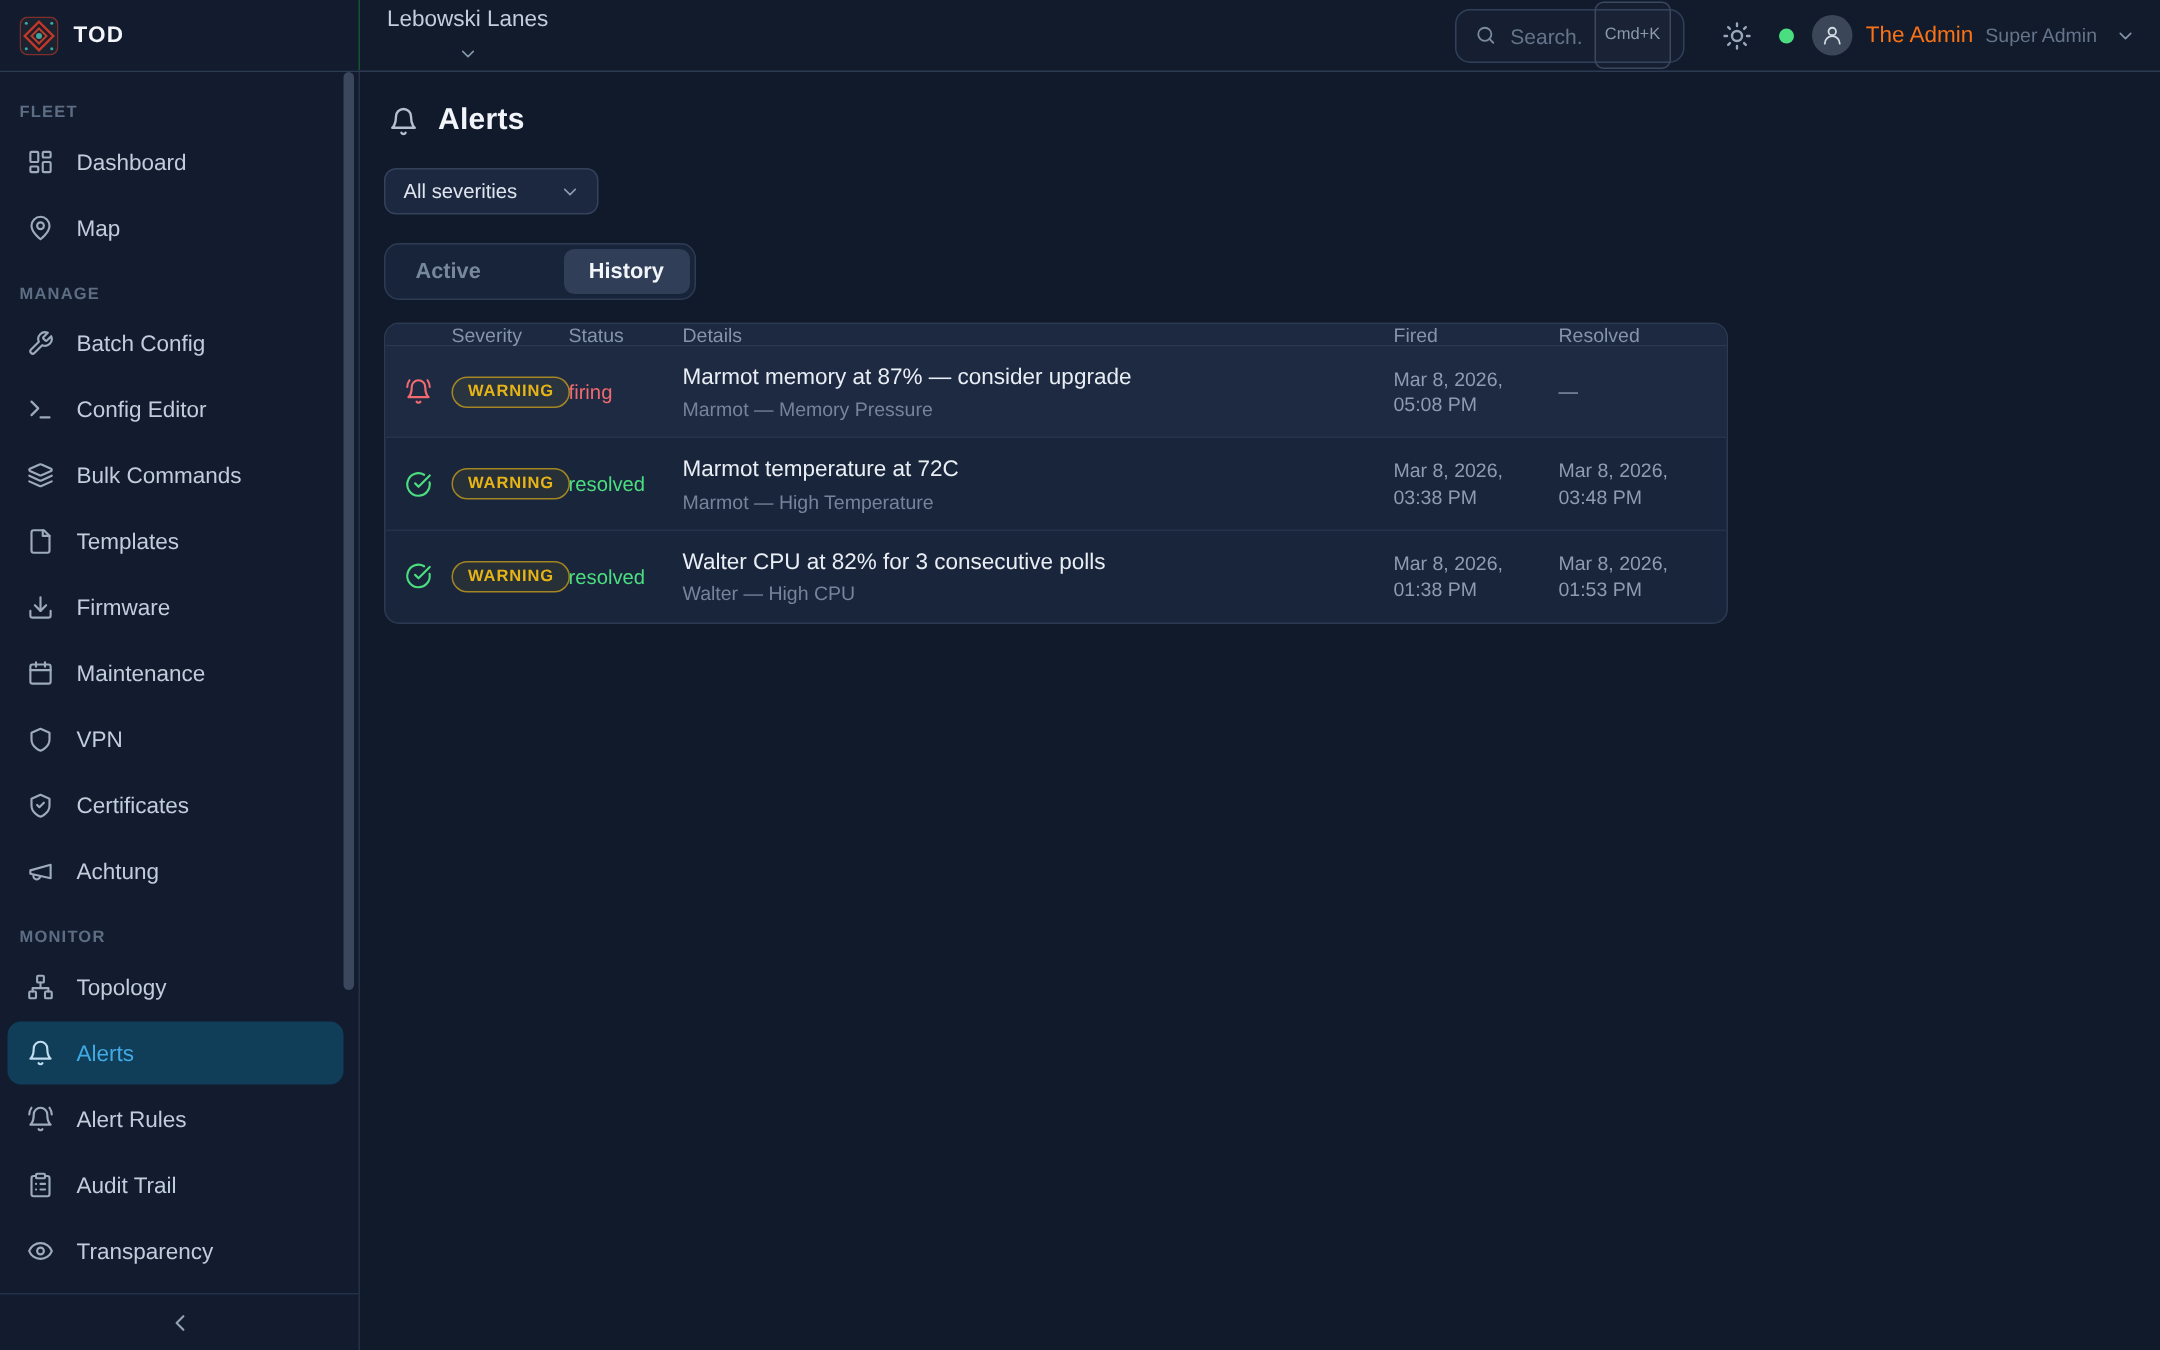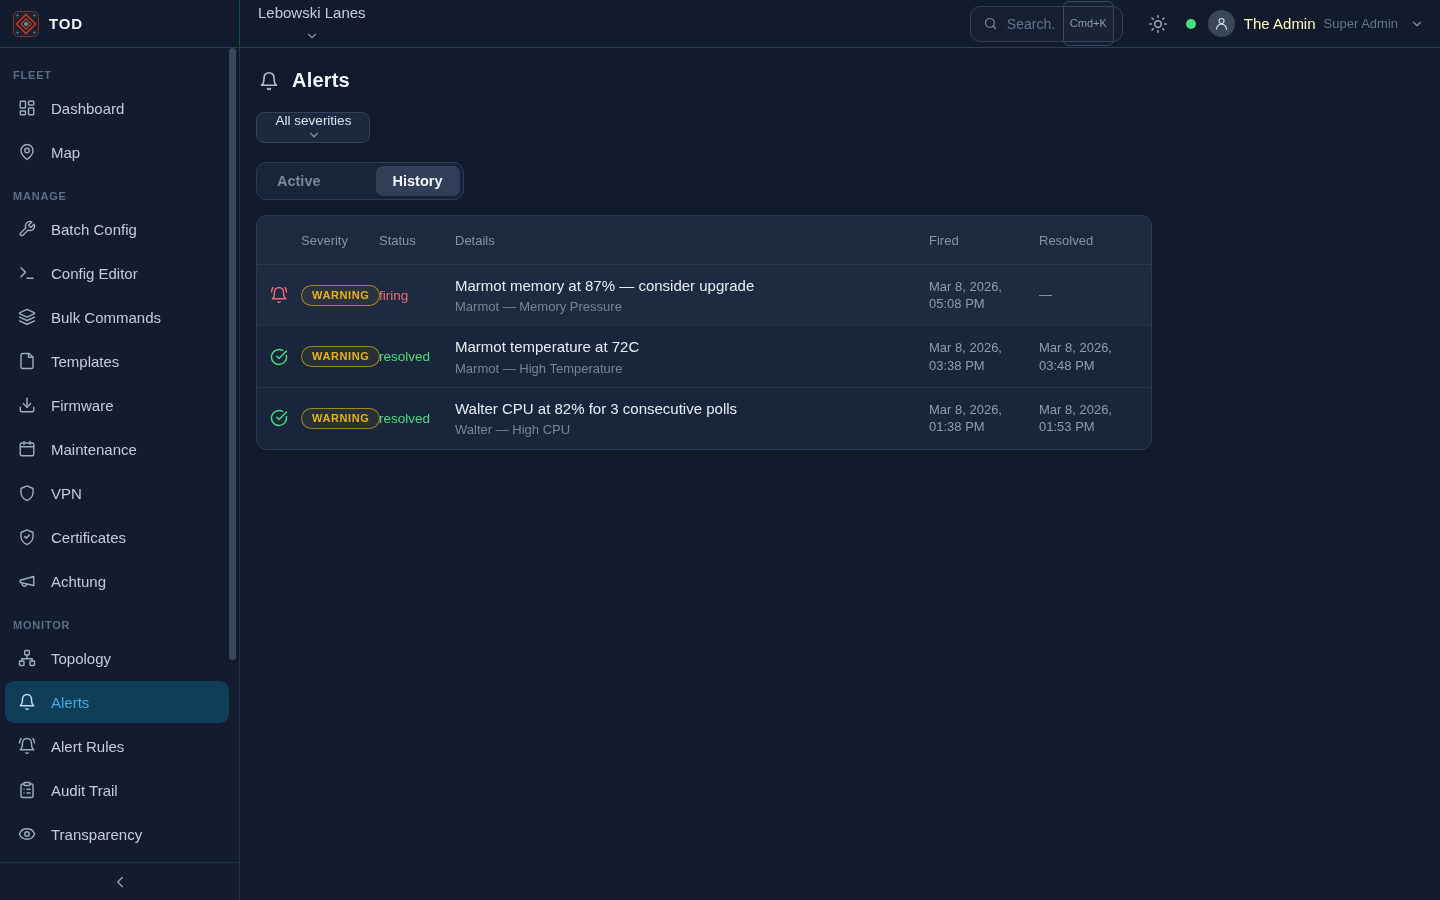--- a/index.html
+++ b/index.html
@@ -80,21 +80,21 @@
     background: #3b4758; margin-left: 12px;
     display: flex; align-items: center; justify-content: center;
     color: #d4dce6;
   }
   .avatar .av-ic { width: 15px; height: 15px; }
   .user-menu {
     display: flex; align-items: center; gap: 8px;
     background: none; border: none; cursor: pointer; font-family: inherit;
     margin-left: 9px;
   }
-  .user-name { font-size: 15px; color: #fef9c3; }
+  .user-name { font-size: 15px; color: #f97316; }
   .user-role { font-size: 13px; color: #64748b; }
   .user-menu .chev { width: 14px; height: 14px; color: #8494a9; margin-left: 4px; }
 
   
   .body-row { flex: 1; display: flex; min-height: 0; }
 
   
   .sidebar {
     width: 240px; flex: 0 0 240px;
     background: #131c2e;
@@ -137,23 +137,23 @@
 
   
   .main { flex: 1; min-width: 0; padding: 17px 16px 0 16px; overflow: hidden; }
   .page-header { display: flex; align-items: center; gap: 13px; margin: 4px 0 0 3px; }
   .page-header .hdr-icon { width: 20px; height: 20px; color: #b4c0d0; }
   .page-title { font-size: 20px; font-weight: 700; color: #f1f5f9; letter-spacing: 0.2px; }
 
   .severity-select {
     margin-top: 20px;
     display: inline-flex; align-items: center; justify-content: space-between;
-    width: 114px; height: 31px; padding: 0 11px 0 12px;
+    width: 143px; height: 31px; padding: 0 11px 0 12px;
     background: #1c2840; border: 1px solid #33415b; border-radius: 8px;
-    color: #dee5ee; font-size: 13.5px; font-family: inherit; cursor: pointer; flex-direction: column;
+    color: #dee5ee; font-size: 13.5px; font-family: inherit; cursor: pointer;
   }
   .severity-select .chev { width: 14px; height: 14px; color: #8b99ad; }
 
   .tabs {
     margin-top: 19px;
     display: inline-flex; align-items: center;
     background: #18243a; border: 1px solid #2d3b55;
     border-radius: 10px; padding: 3px; gap: 2px;
   }
   .tab {
@@ -167,21 +167,21 @@
   .alerts-table {
     margin-top: 15px;
     width: 896px;
     background: #19253a;
     border: 1px solid #2b3a52;
     border-radius: 10px;
     overflow: hidden;
   }
   .t-grid { display: grid; grid-template-columns: 44px 78px 76px 1fr 110px 112px; align-items: center; }
   .t-head {
-    height: 49px;
+    height: 15px;
     background: #1c2940;
     border-bottom: 1px solid #2b3a52;
     color: #8494a9; font-size: 13px;
   }
   .t-row { min-height: 61px; border-bottom: 1px solid #243349; cursor: pointer; }
   .t-row:first-of-type { background: #1d2a42; }
   .t-row:last-of-type { border-bottom: none; }
 
   .cell-rowicon { display: flex; justify-content: center; }
   .row-icon { width: 18px; height: 18px; }

